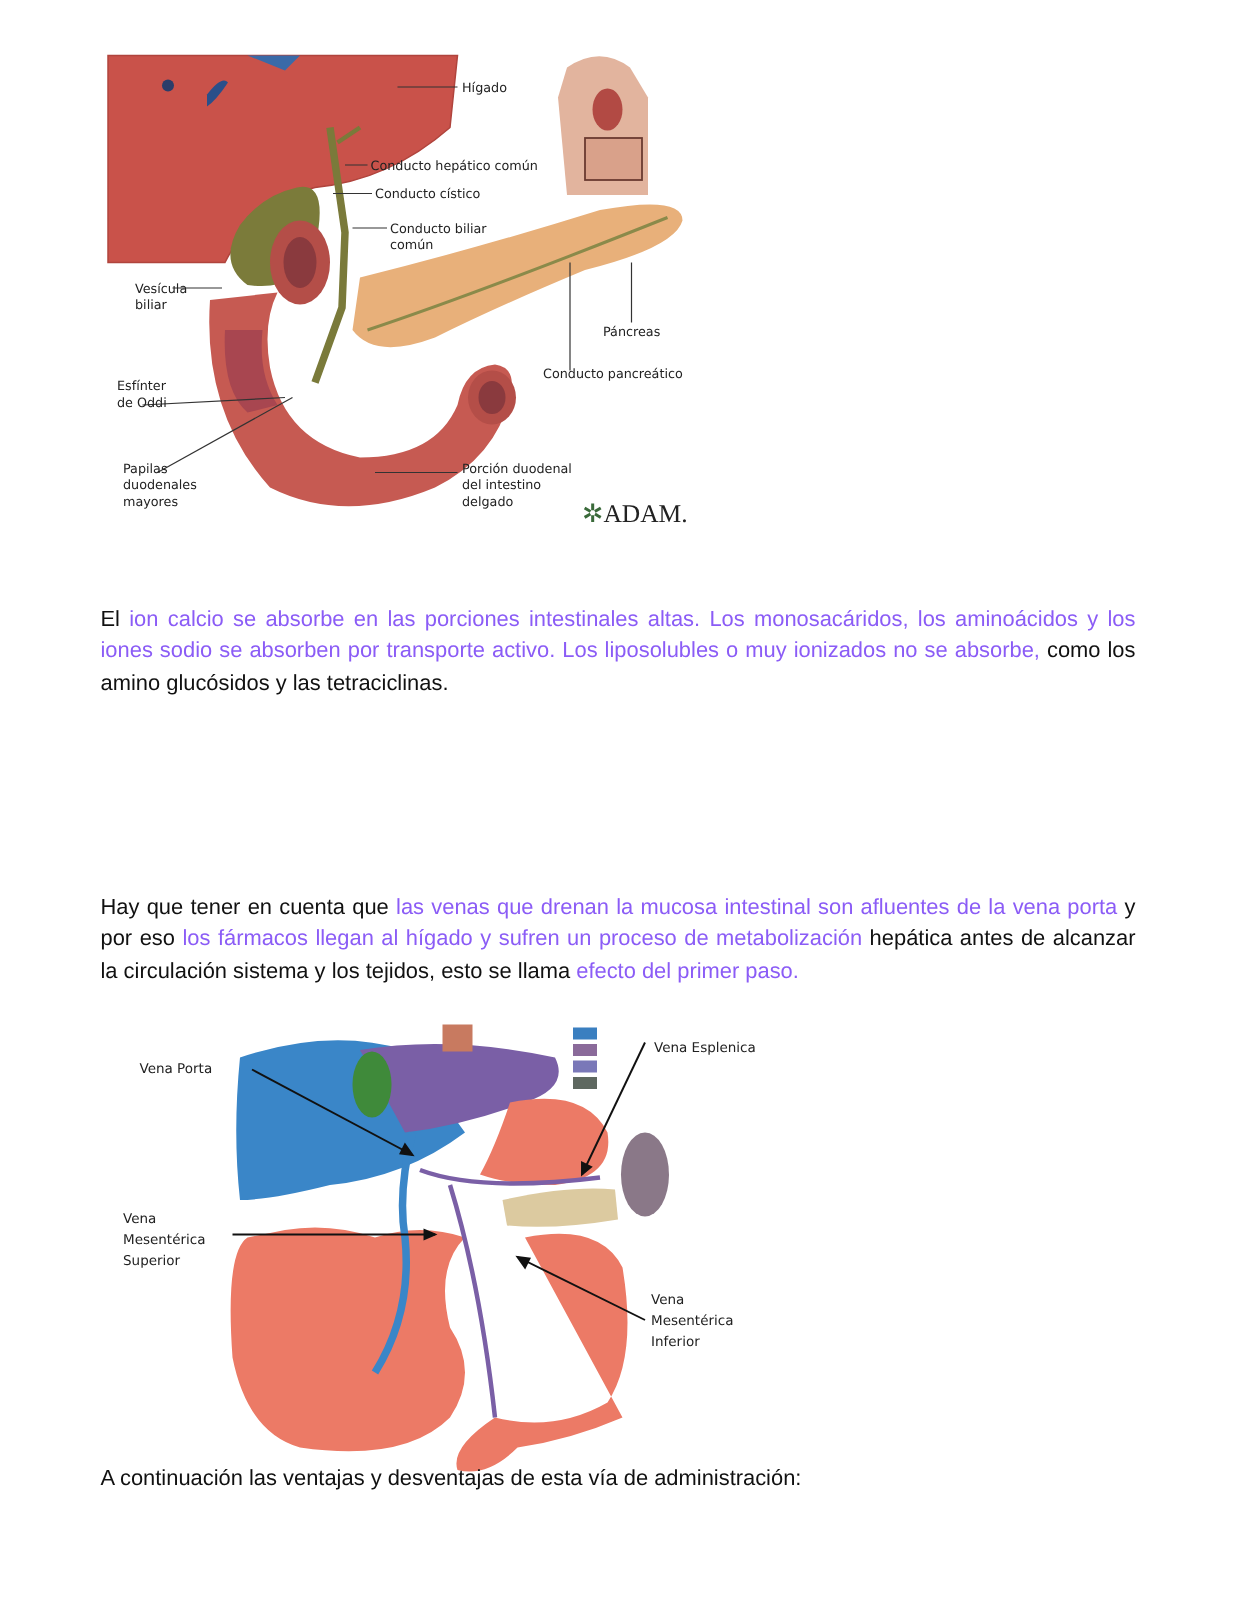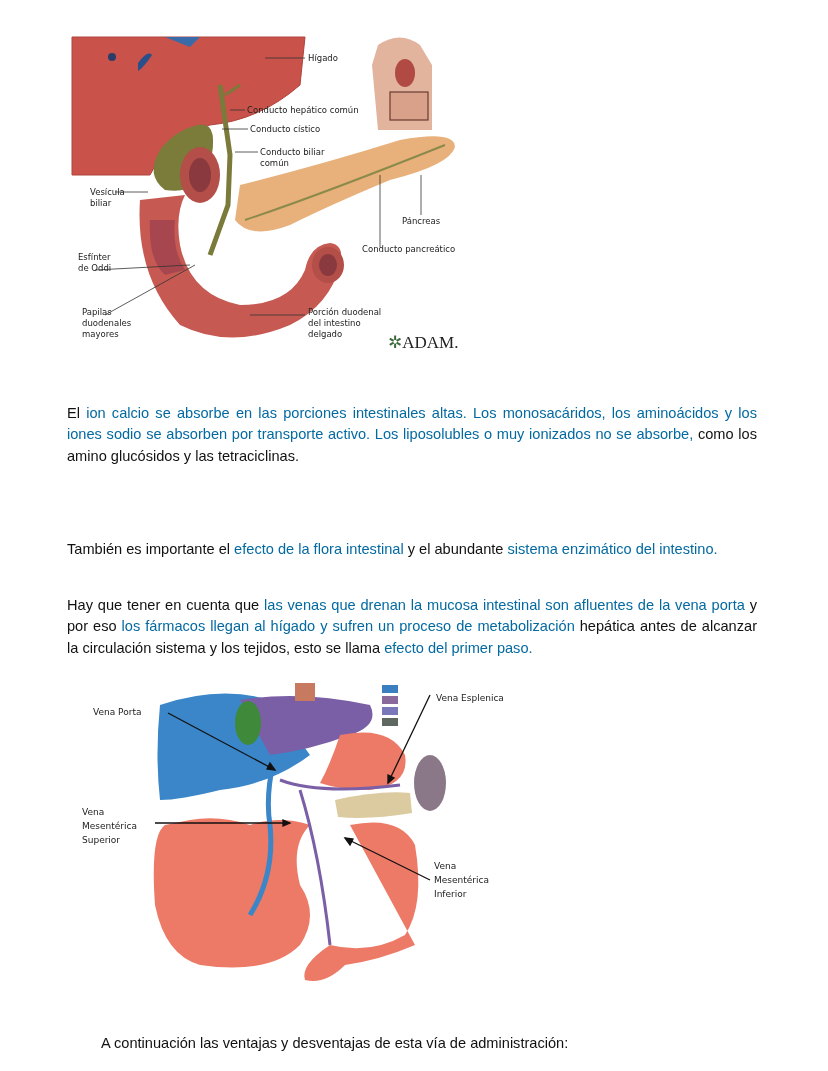--- a/index.html
+++ b/index.html
@@ -3,21 +3,21 @@
 <meta charset="utf-8">
 <style>
   html, body { margin: 0; padding: 0; background: #ffffff; }
   body { width: 828px; height: 1071px; position: relative; overflow: hidden;
          font-family: "Liberation Sans", sans-serif; color: #1a1a1a; }
   .page { position: absolute; left: 0; top: 0; width: 828px; height: 1071px; padding-left: 13px; }
   .fig { position: absolute; }
   .fig svg { display: block; }
   .para { position: absolute; left: 67px; width: 690px; font-size: 14.6px;
           line-height: 21.5px; text-align: justify; color: #111; }
-  .hl { color: #0369a1; }
+  .hl { color: #8b5cf6; }
   .lbl { font-family: "DejaVu Sans", sans-serif; font-size: 8.5px; fill: #222; }
   .lbl2 { font-family: "DejaVu Sans", sans-serif; font-size: 9px; fill: #222; }
 </style>
 </head>
 <body>
 
 <div class="page">
 
   <div class="fig" style="left:60px;top:25px;">
     <svg width="420" height="330" viewBox="0 0 420 330">
@@ -74,21 +74,20 @@
       <text class="lbl" x="22" y="301">duodenales</text>
       <text class="lbl" x="22" y="312">mayores</text>
       <text class="lbl" x="248" y="290">Porción duodenal</text>
       <text class="lbl" x="248" y="301">del intestino</text>
       <text class="lbl" x="248" y="312">delgado</text>
       <text x="328" y="323" font-family="Liberation Serif, serif" font-size="17" fill="#222"><tspan fill="#3a6a3a">✲</tspan><tspan>ADAM.</tspan></text>
     </svg>
   </div>
 
   <p class="para" style="top:388px;" id="p0"><span>El </span><span class="hl">ion calcio se absorbe en las porciones intestinales altas. Los monosacáridos, los aminoácidos y los iones sodio se absorben por transporte activo. Los liposolubles  o muy ionizados no se absorbe,</span><span> como los amino glucósidos y las tetraciclinas.</span></p>
-  <p class="para" style="top:524px;" id="p2"><span>También es importante el </span><span class="hl">efecto de la flora intestinal</span><span> y el abundante </span><span class="hl">sistema enzimático del intestino.</span></p>
   <p class="para" style="top:580px;" id="p3"><span>Hay que tener en cuenta que </span><span class="hl">las venas que drenan la mucosa intestinal son afluentes de la vena porta</span><span> y por eso </span><span class="hl">los fármacos llegan al hígado y sufren un proceso de metabolización</span><span> hepática antes de alcanzar la circulación sistema y los tejidos, esto se llama </span><span class="hl">efecto del primer paso.</span></p>
 
   <div class="fig" style="left:70px;top:675px;">
     <svg width="450" height="320" viewBox="0 0 450 320">
 
       <path d="M90 30 Q150 10 200 25 L240 80 Q200 110 150 115 Q110 125 90 125 Q85 80 90 30 Z" fill="#3a86c8"></path>
       <path d="M170 25 Q230 15 300 30 Q310 50 280 60 Q240 75 200 80 Z" fill="#7a5fa6"></path>
       <ellipse cx="178" cy="48" rx="13" ry="22" fill="#3f8a3a"></ellipse>
       <rect x="225" y="8" width="20" height="18" fill="#c87a60"></rect>
 
@@ -124,14 +123,14 @@
       <text class="lbl2" x="366" y="26">Vena Esplenica</text>
       <text class="lbl2" x="12" y="140">Vena</text>
       <text class="lbl2" x="12" y="154">Mesentérica</text>
       <text class="lbl2" x="12" y="168">Superior</text>
       <text class="lbl2" x="364" y="194">Vena</text>
       <text class="lbl2" x="364" y="208">Mesentérica</text>
       <text class="lbl2" x="364" y="222">Inferior</text>
     </svg>
   </div>
 
-  <p class="para" style="top:1018px;margin-left:34px;">A continuación las ventajas y desventajas de esta vía de administración:</p>
+  <p class="para" style="top:961px;">A continuación las ventajas y desventajas de esta vía de administración:</p>
 </div>
 
 </body></html>

